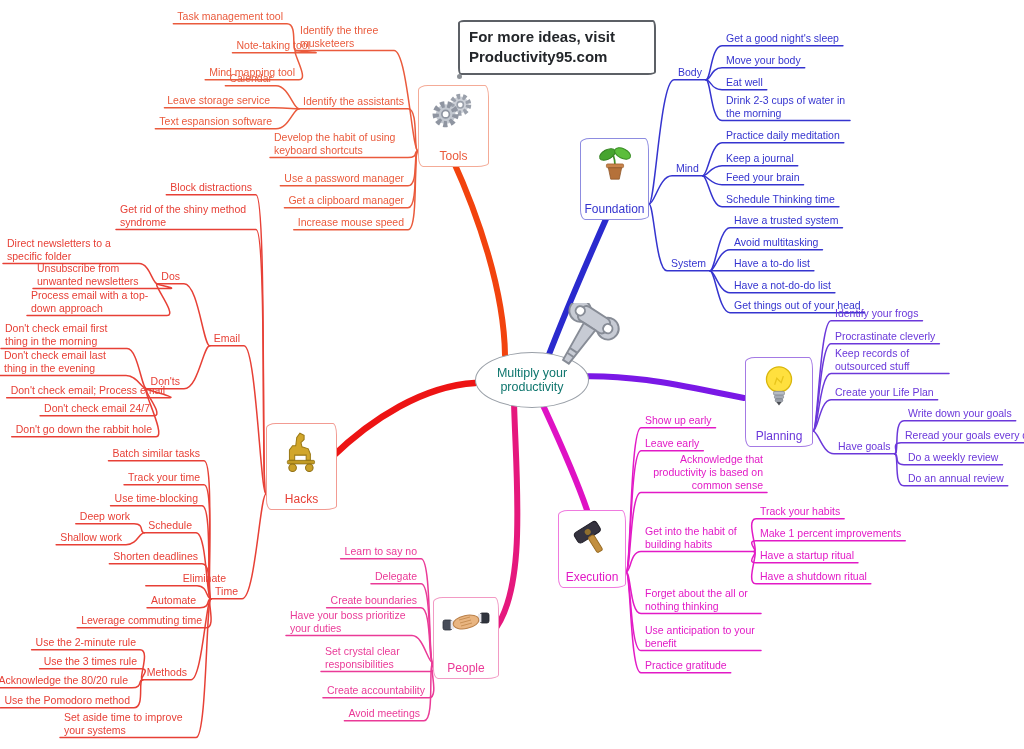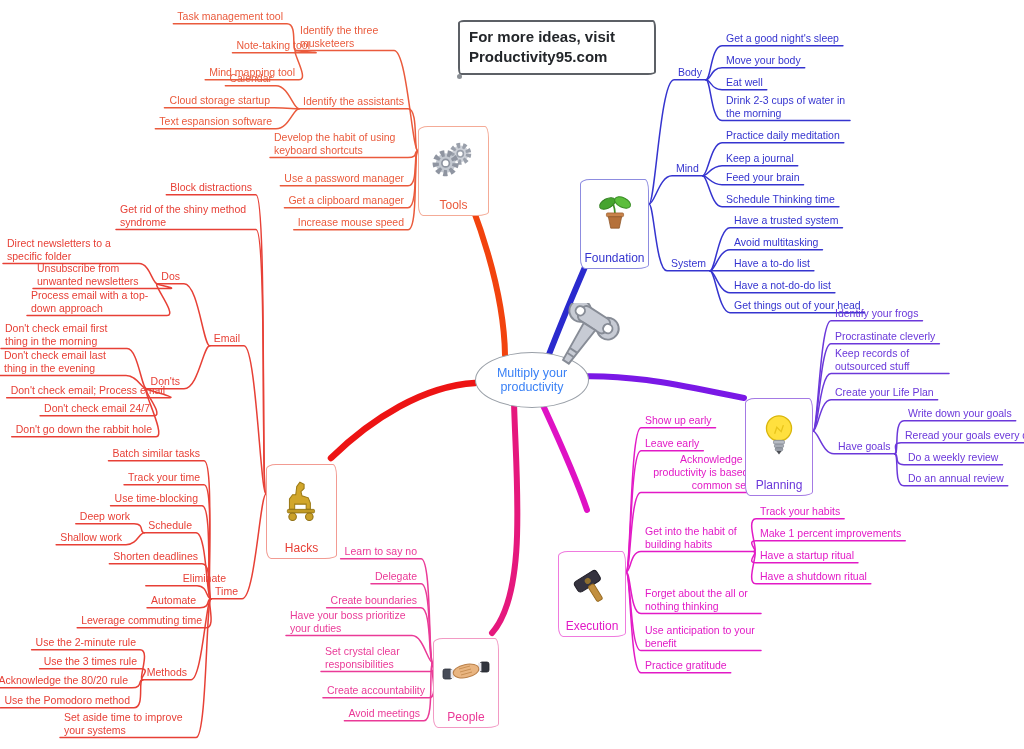--- a/index.html
+++ b/index.html
@@ -11,32 +11,32 @@
   
   .c-tools{color:#ea5a3c;--branch:#f2430e;}
   .c-foundation{color:#3534cf;--branch:#2a2ace;}
   .c-planning{color:#6b38da;--branch:#7a18e6;}
   .c-execution{color:#e21ac6;--branch:#df12c4;}
   .c-people{color:#ea3a97;--branch:#e5187d;}
   .c-hacks{color:#e74036;--branch:#ed1414;}
   
   .topic{position:absolute;z-index:3;background:#fff;border:1.5px solid;display:flex;
          flex-direction:column;align-items:center;justify-content:space-between;
-         padding:13px 3px 3px;border-radius:10px 4px 12px 5px/5px 12px 4px 10px;margin-top:41px;}
+         padding:5px 3px 3px;border-radius:10px 4px 12px 5px/5px 12px 4px 10px;}
   .topic .tlabel{font-size:12px;}
   .topic.c-tools{border-color:#f4ab97;}
   .topic.c-foundation{border-color:#8d8ce0;}
   .topic.c-planning{border-color:#a47ae4;}
   .topic.c-execution{border-color:#ef7ade;}
   .topic.c-people{border-color:#f29ac4;}
   .topic.c-hacks{border-color:#f29b92;}
   
   .center-node{position:absolute;z-index:3;left:475px;top:352px;width:96px;height:48px;
     background:#fff;border:1.2px solid #9aa0a8;border-radius:50%;display:flex;align-items:center;
-    justify-content:center;text-align:center;font-size:12.5px;color:#3b82f6;padding:3px 8px;}
+    justify-content:center;text-align:center;font-size:12.5px;color:#0f766e;padding:3px 8px;}
   
   .header-box{position:absolute;z-index:3;left:458px;top:20px;width:176px;background:#fff;
     border:2px solid #5c6066;border-radius:6px 3px 8px 3px/3px 8px 3px 7px;padding:5px 9px;
     font-weight:bold;font-size:15px;color:#23262a;line-height:1.35;}
   .header-box span{display:block;}
   .hdr-dot{position:absolute;z-index:3;left:457px;top:74px;width:5px;height:5px;border-radius:50%;
     background:#8b9096;}
   .icon{display:block;line-height:0;}
   .key-wrap{position:absolute;z-index:4;left:546px;top:303px;width:82px;height:82px;}
 </style>
@@ -171,21 +171,21 @@
       </svg>
     </span>
     <span class="tlabel">Tools</span>
   </div>
   <div class="n c-tools w" id="nd-musketeers" style="right:634px;top:24px;width:90px;margin-left:8px;">Identify the three musketeers</div>
   <div class="n c-tools" style="right:741px;top:10px;">Task management tool</div>
   <div class="n c-tools" style="right:714px;top:39px;">Note-taking tool</div>
   <div class="n c-tools" style="right:729px;top:66px;">Mind mapping tool</div>
   <div class="n c-tools" id="nd-assistants" style="right:620px;top:95px;">Identify the assistants</div>
   <div class="n c-tools" style="right:752px;top:72px;">Calendar</div>
-  <div class="n c-tools" style="right:754px;top:94px;">Cloud storage startup</div>
+  <div class="n c-tools" style="right:754px;top:94px;">Leave storage service</div>
   <div class="n c-tools" style="right:752px;top:115px;">Text espansion software</div>
   <div class="n c-tools w" style="right:620px;top:131px;width:130px;">Develop the habit of using keyboard shortcuts</div>
   <div class="n c-tools" style="right:620px;top:172px;">Use a password manager</div>
   <div class="n c-tools" style="right:620px;top:194px;">Get a clipboard manager</div>
   <div class="n c-tools" style="right:620px;top:216px;">Increase mouse speed</div>
 
   <div class="topic c-foundation" id="nd-foundation" style="left:580px;top:138px;width:61px;height:72px;">
     <span class="icon">
       <svg viewBox="0 0 48 40" width="46" height="38">
         <ellipse cx="16" cy="11" rx="9" ry="5" transform="rotate(-28 16 11)" fill="#46a42f" stroke="#2f7d1e" stroke-width="1"></ellipse>

